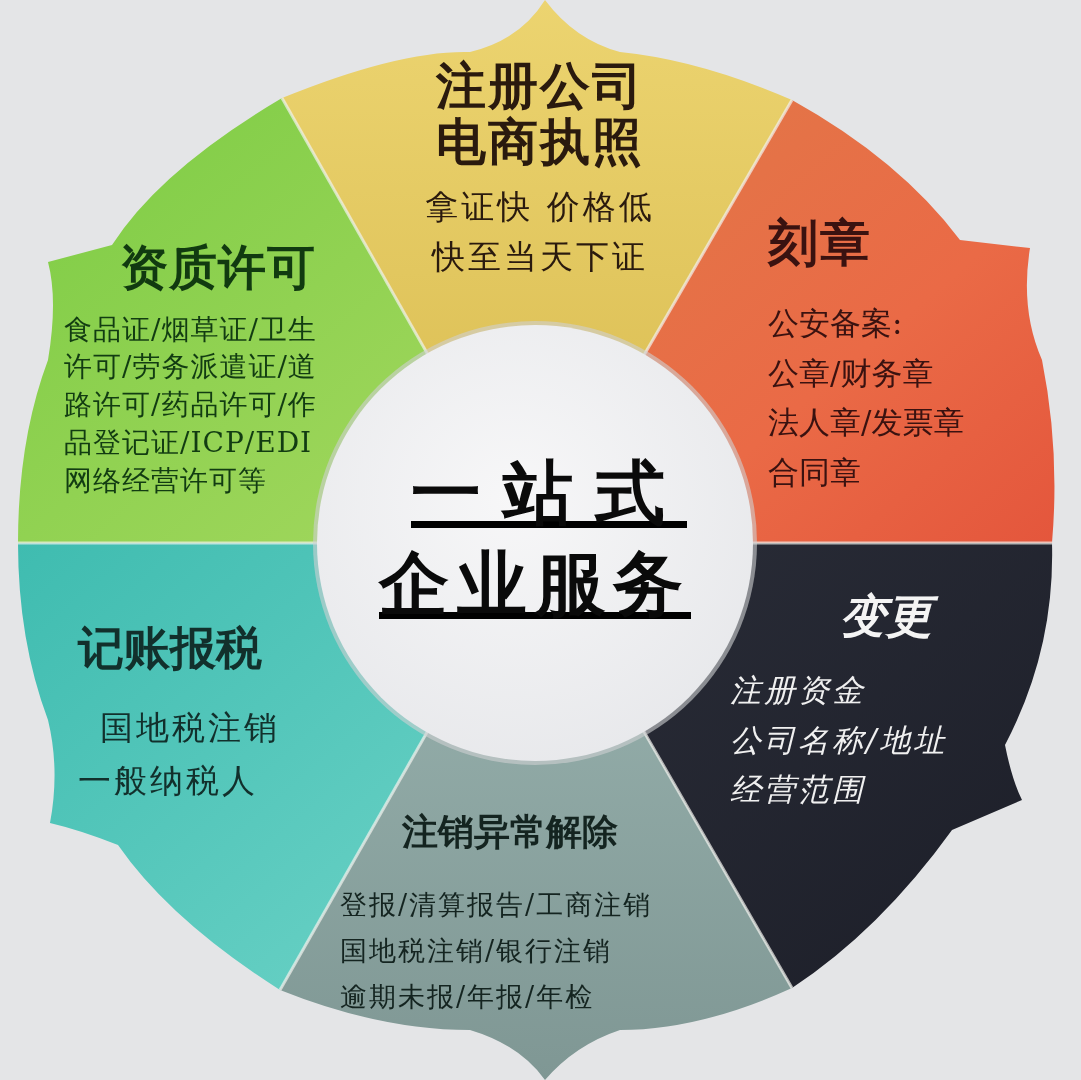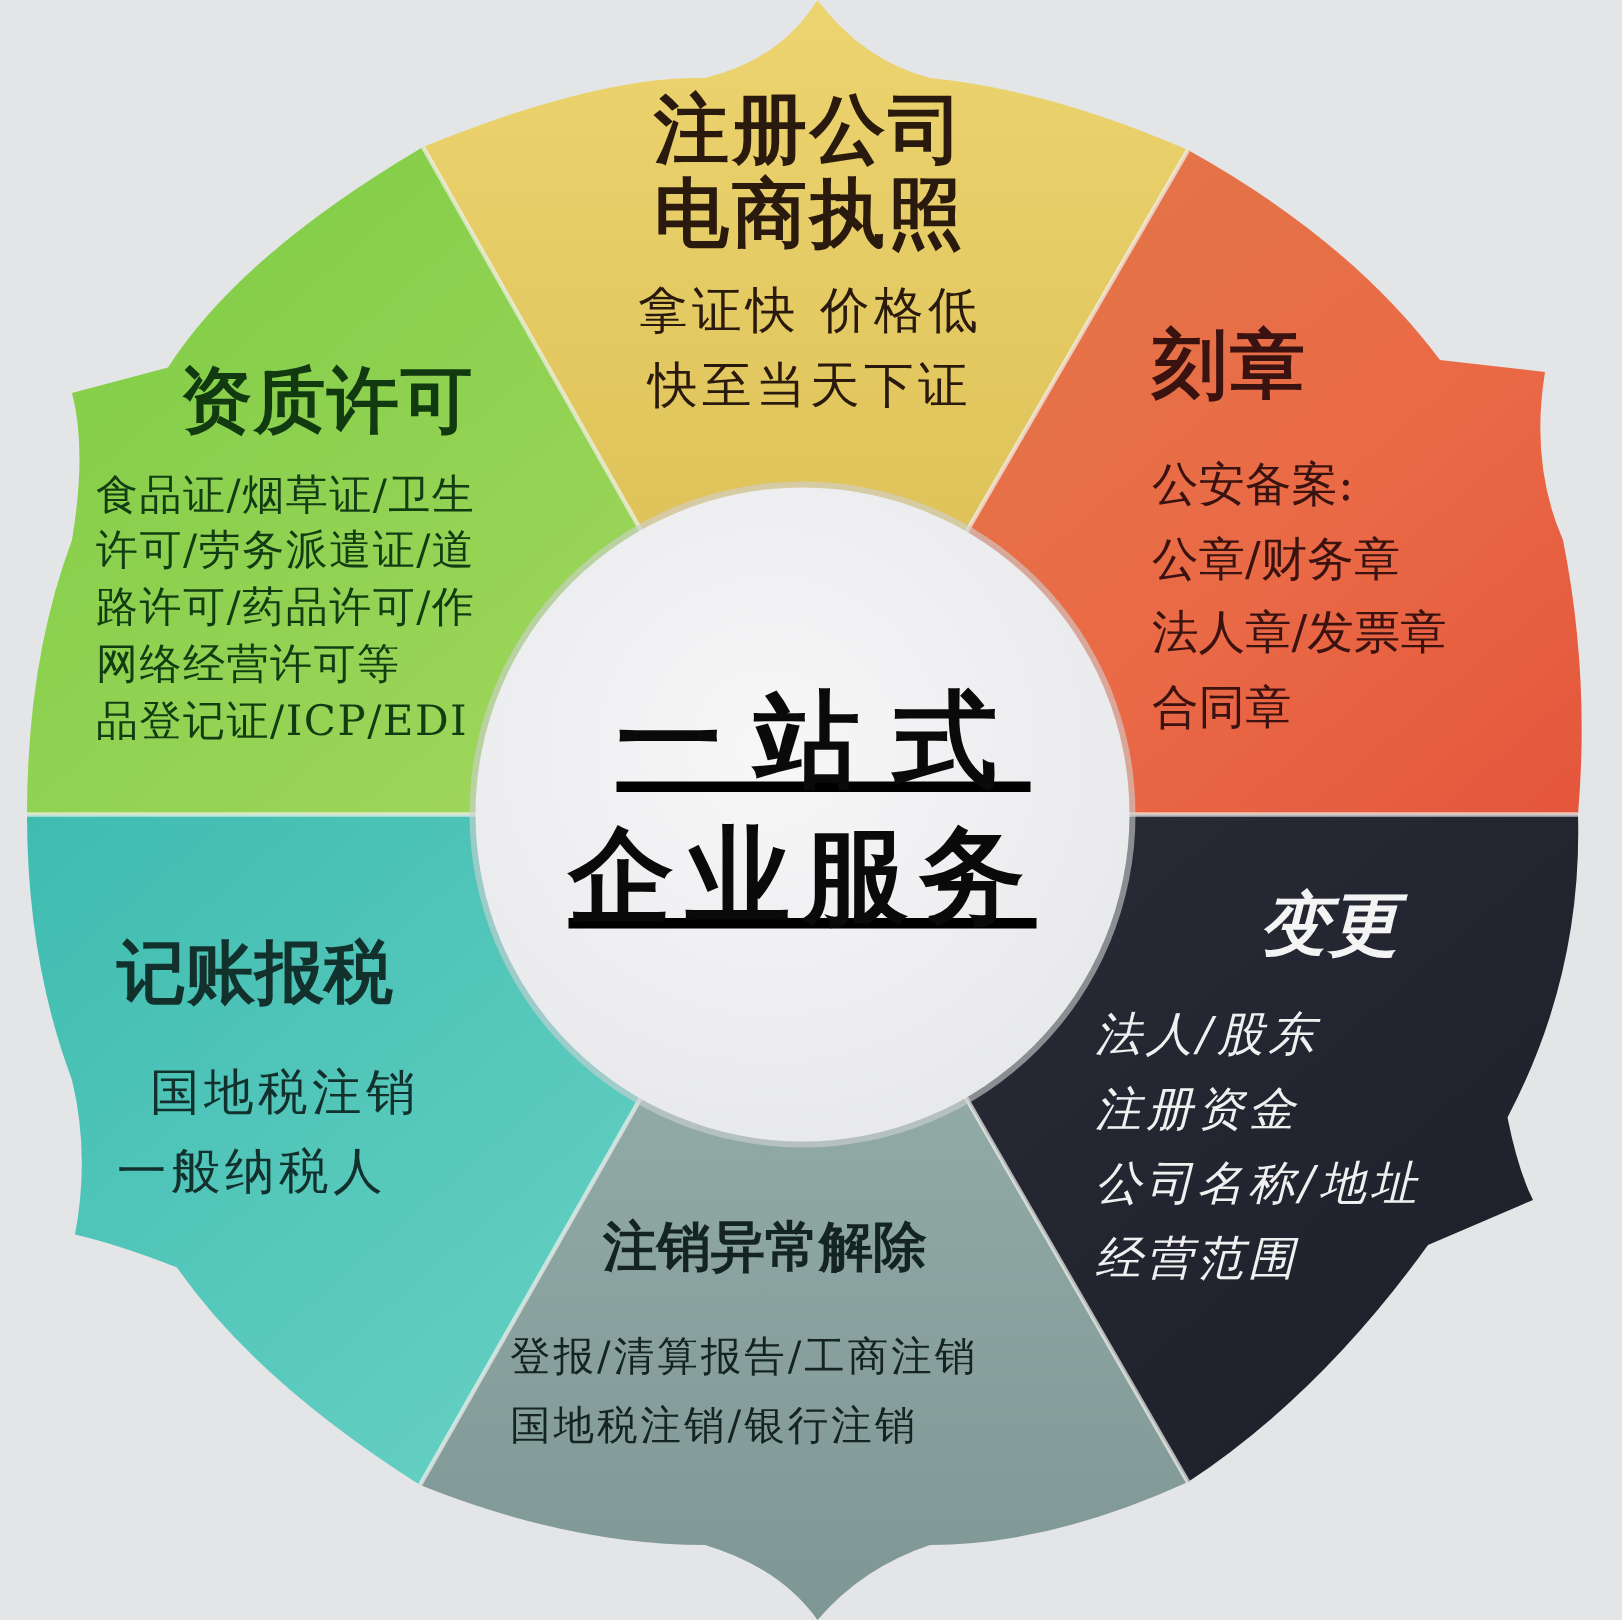--- a/index.html
+++ b/index.html
@@ -131,45 +131,45 @@
     <div>公安备案:</div>
     <div>公章/财务章</div>
     <div>法人章/发票章</div>
     <div>合同章</div>
   </div>
 </div>
 
 <div id="t-change" class="label seg-text">
   <div class="title">变更</div>
   <div class="sub">
-    <div>法人/股东</div>
     <div>注册资金</div>
     <div>公司名称/地址</div>
     <div>经营范围</div>
   </div>
 </div>
 
 <div id="t-cancel" class="label seg-text">
   <div class="title">注销异常解除</div>
   <div class="sub">
     <div>登报/清算报告/工商注销</div>
     <div>国地税注销/银行注销</div>
+    <div>逾期未报/年报/年检</div>
   </div>
 </div>
 
 <div id="t-tax" class="label seg-text">
   <div class="title">记账报税</div>
   <div class="sub">
     <div>国地税注销</div>
     <div>一般纳税人</div>
   </div>
 </div>
 
 <div id="t-qual" class="label seg-text">
   <div class="title">资质许可</div>
   <div class="sub">
     <div>食品证/烟草证/卫生</div>
     <div>许可/劳务派遣证/道</div>
     <div>路许可/药品许可/作</div>
+    <div>品登记证/ICP/EDI</div>
     <div>网络经营许可等</div>
-    <div>品登记证/ICP/EDI</div>
   </div>
 </div>
 
 </body></html>

